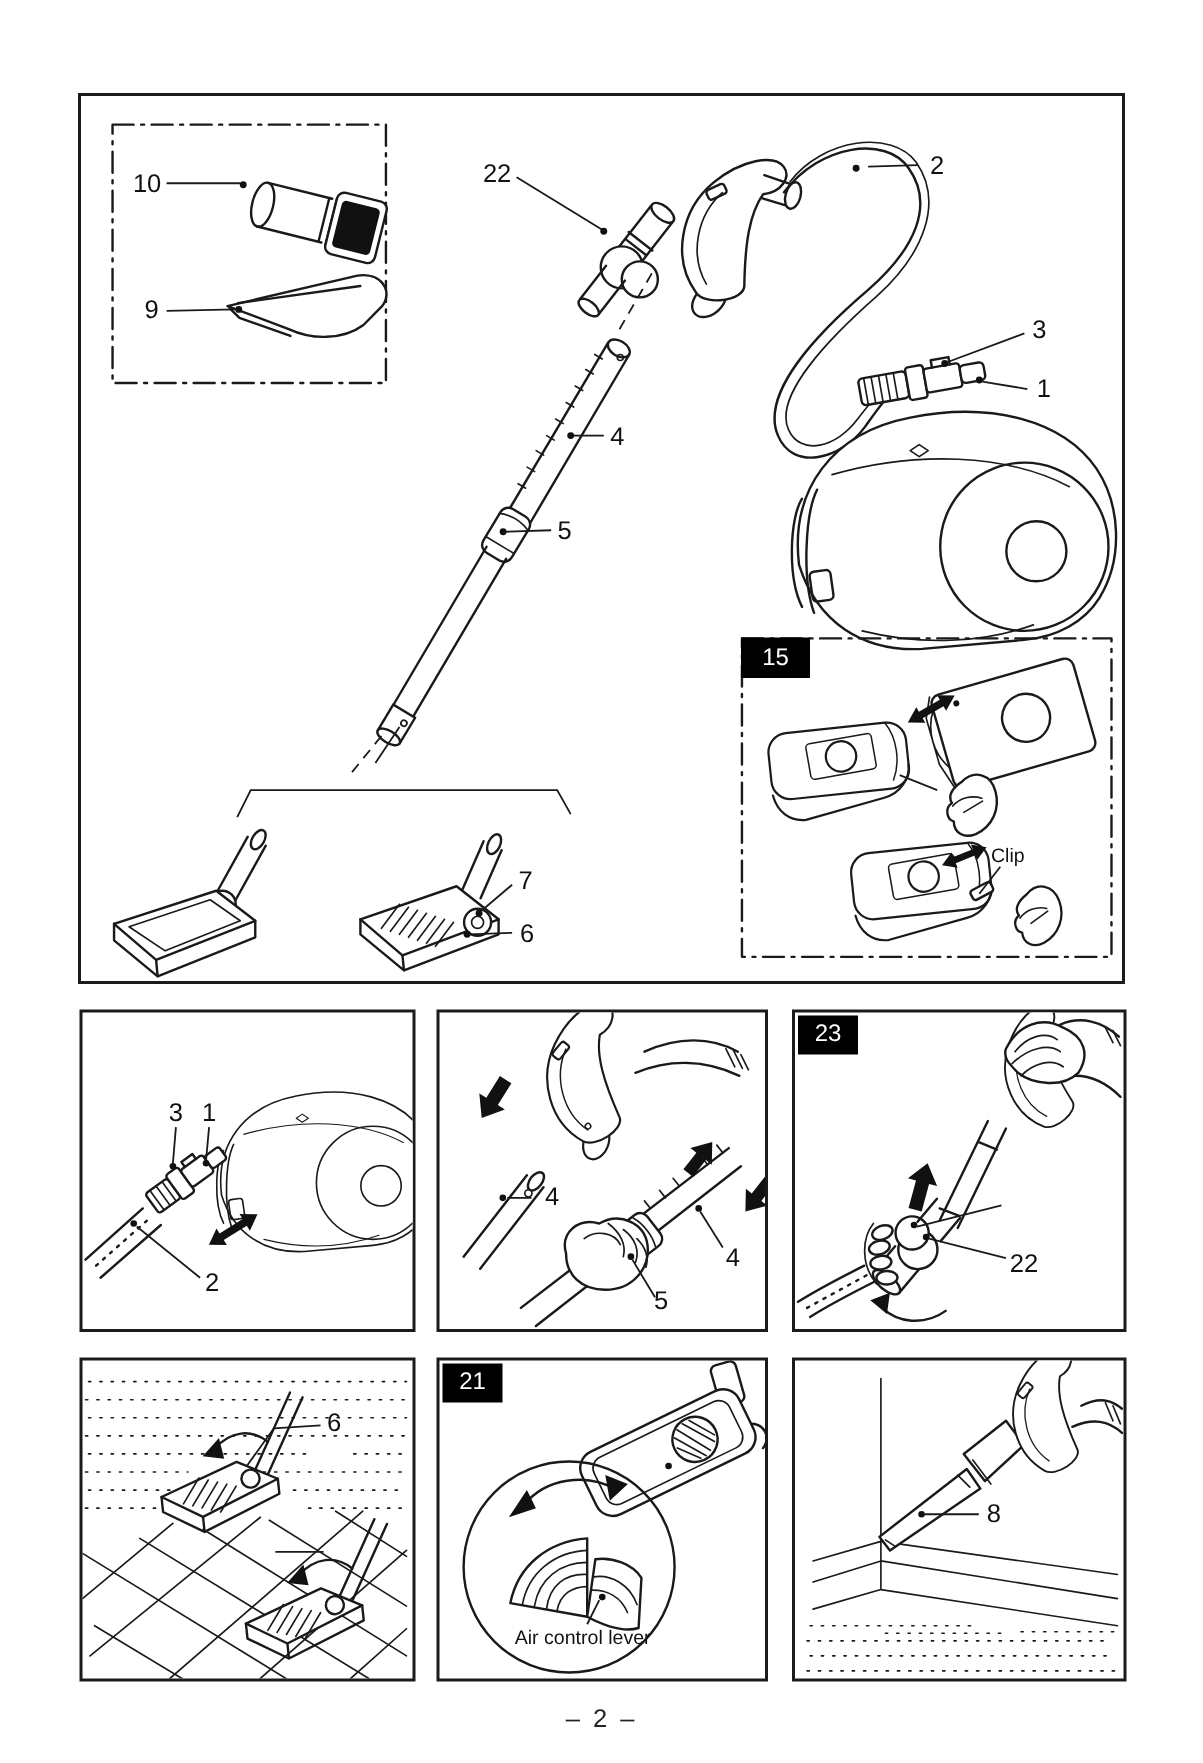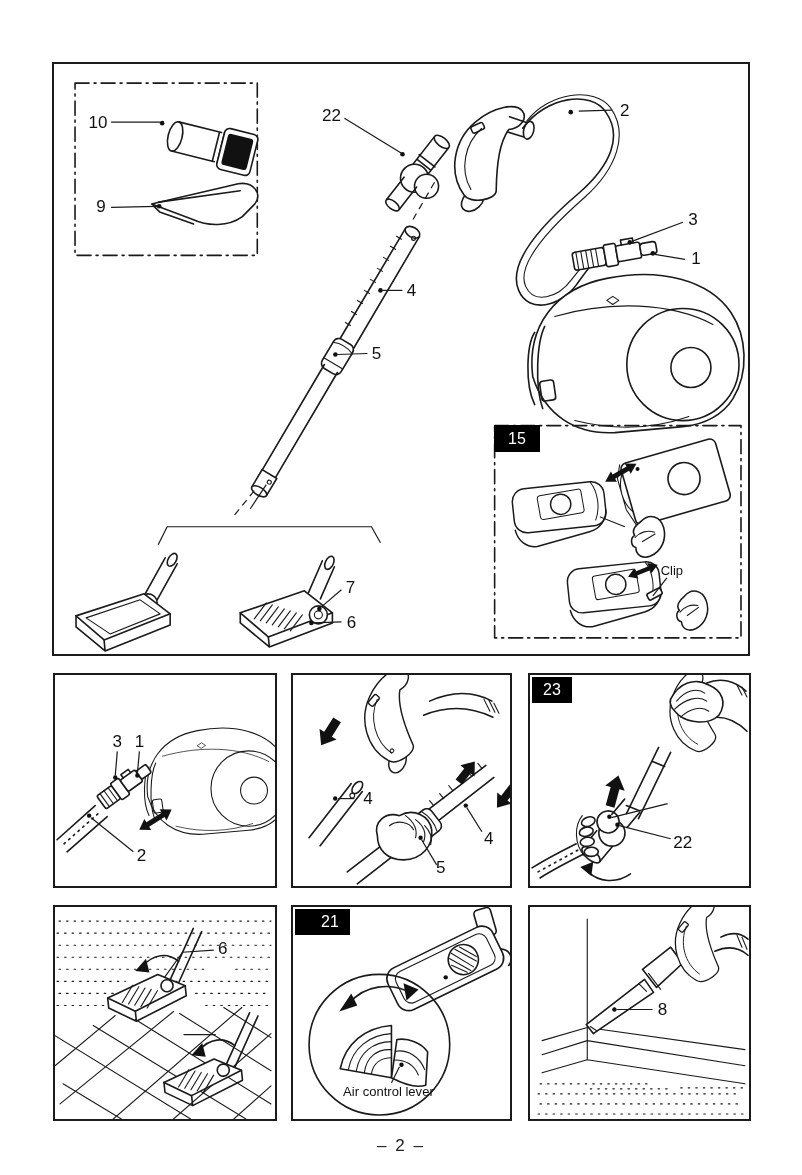--- a/index.html
+++ b/index.html
@@ -346,21 +346,21 @@
       <path class="ln" stroke-width="4" d="M-6,-26 C6,-37 20,-37 30,-27"></path>
       <polygon class="blk" points="-14,-22 -2,-33 0,-19"></polygon>
     </g>
     <text x="167" y="47" text-anchor="middle">6</text>
     <path class="lead" d="M158,43 L127,45 L109,70"></path>
     <path class="lead" d="M160,127 L128,127"></path>
   </svg>
 </div>
 
 <div class="panel" style="left:291px;top:905px;width:221px;height:216px;">
-  <div class="badge" style="left:2px;top:2px;width:40px;height:26px;padding-left:15px;">21</div>
+  <div class="badge" style="left:2px;top:2px;width:40px;height:26px;">21</div>
   <svg viewBox="0 0 216 211">
     <g transform="translate(152,62) rotate(-26)">
       <g transform="rotate(10)">
           <rect class="lnw" x="42" y="-48" width="17" height="28" rx="4"></rect>
         </g>
       <rect class="lnw" x="-58" y="-24" width="116" height="46" rx="12"></rect>
       <rect class="ln thin1" x="-50" y="-18" width="100" height="34" rx="8"></rect>
       <circle class="lnw" cx="20" cy="-1" r="15"></circle>
       <path class="ln thin1" d="M12,-12 L26,10 M17,-14 L31,6 M8,-8 L22,12 M22,-14 L33,2 M7,-1 L18,12"></path>
       <path class="ln" d="M58,6 C66,10 66,20 58,24"></path>

